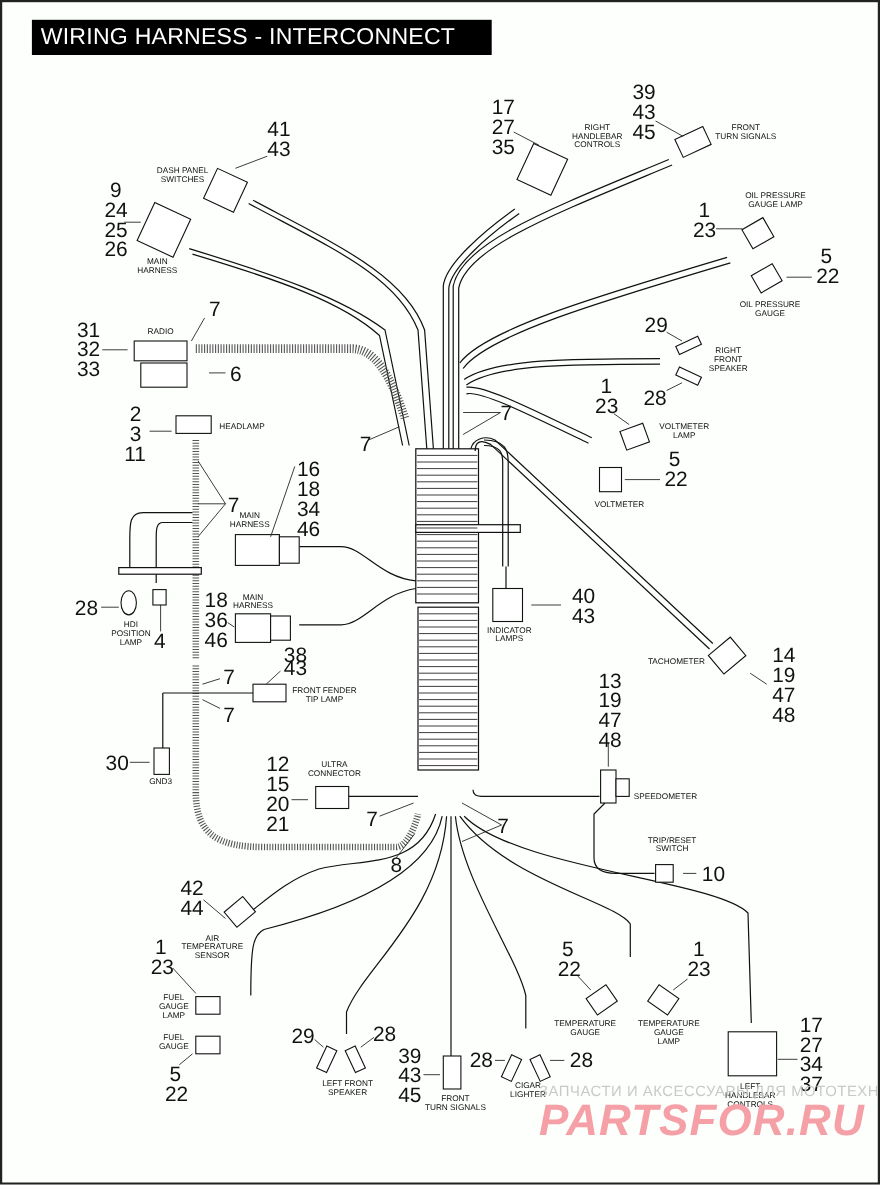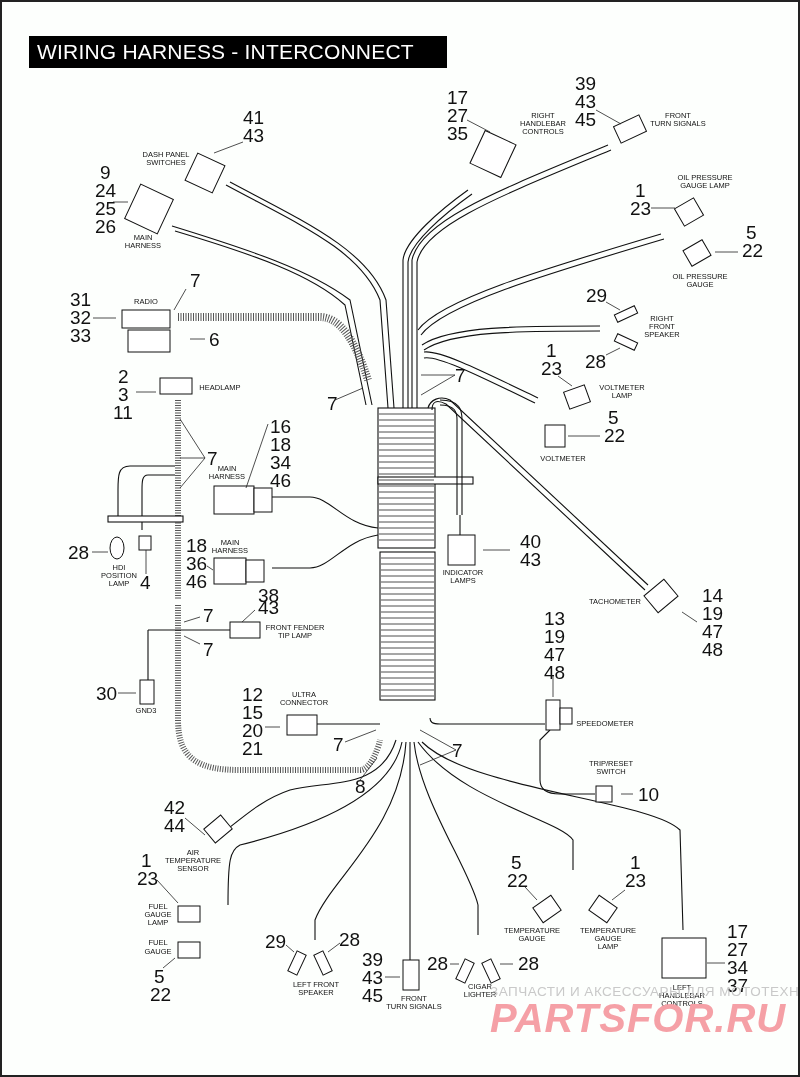--- a/index.html
+++ b/index.html
@@ -1,18 +1,18 @@
 <!DOCTYPE html>
 <html><head>
 <meta charset="utf-8">
 <style>
   html,body{margin:0;padding:0;background:#fff;}
   body{width:800px;height:1077px;position:relative;overflow:hidden;font-family:"Liberation Sans",sans-serif;}
   .frame{position:absolute;left:0;top:0;width:796px;height:1073px;border:2px solid #222;background:#fdfffd;}
-  .title{position:absolute;left:29px;top:36px;width:418px;height:32px;background:#000;color:#fff;font-size:21px;line-height:32px;padding-left:8px;letter-spacing:0.2px;box-sizing:border-box;}
+  .title{position:absolute;left:29px;top:18px;width:418px;height:32px;background:#000;color:#fff;font-size:21px;line-height:32px;padding-left:8px;letter-spacing:0.2px;box-sizing:border-box;}
   svg.diagram{position:absolute;left:0;top:0;}
   .cl{font-family:"Liberation Sans",sans-serif;font-size:7.5px;fill:#111;text-anchor:middle;}
   .num{font-family:"Liberation Sans",sans-serif;font-size:19px;fill:#111;}
   .wm1{font-family:"Liberation Sans",sans-serif;font-size:13.5px;fill:#c9c9c9;letter-spacing:0.5px;}
   .wm2{font-family:"Liberation Sans",sans-serif;font-size:40px;font-weight:bold;fill:#f5a0a6;letter-spacing:1px;font-style:italic;}
 </style>
 </head>
 <body>
 
 <div class="frame"></div>

